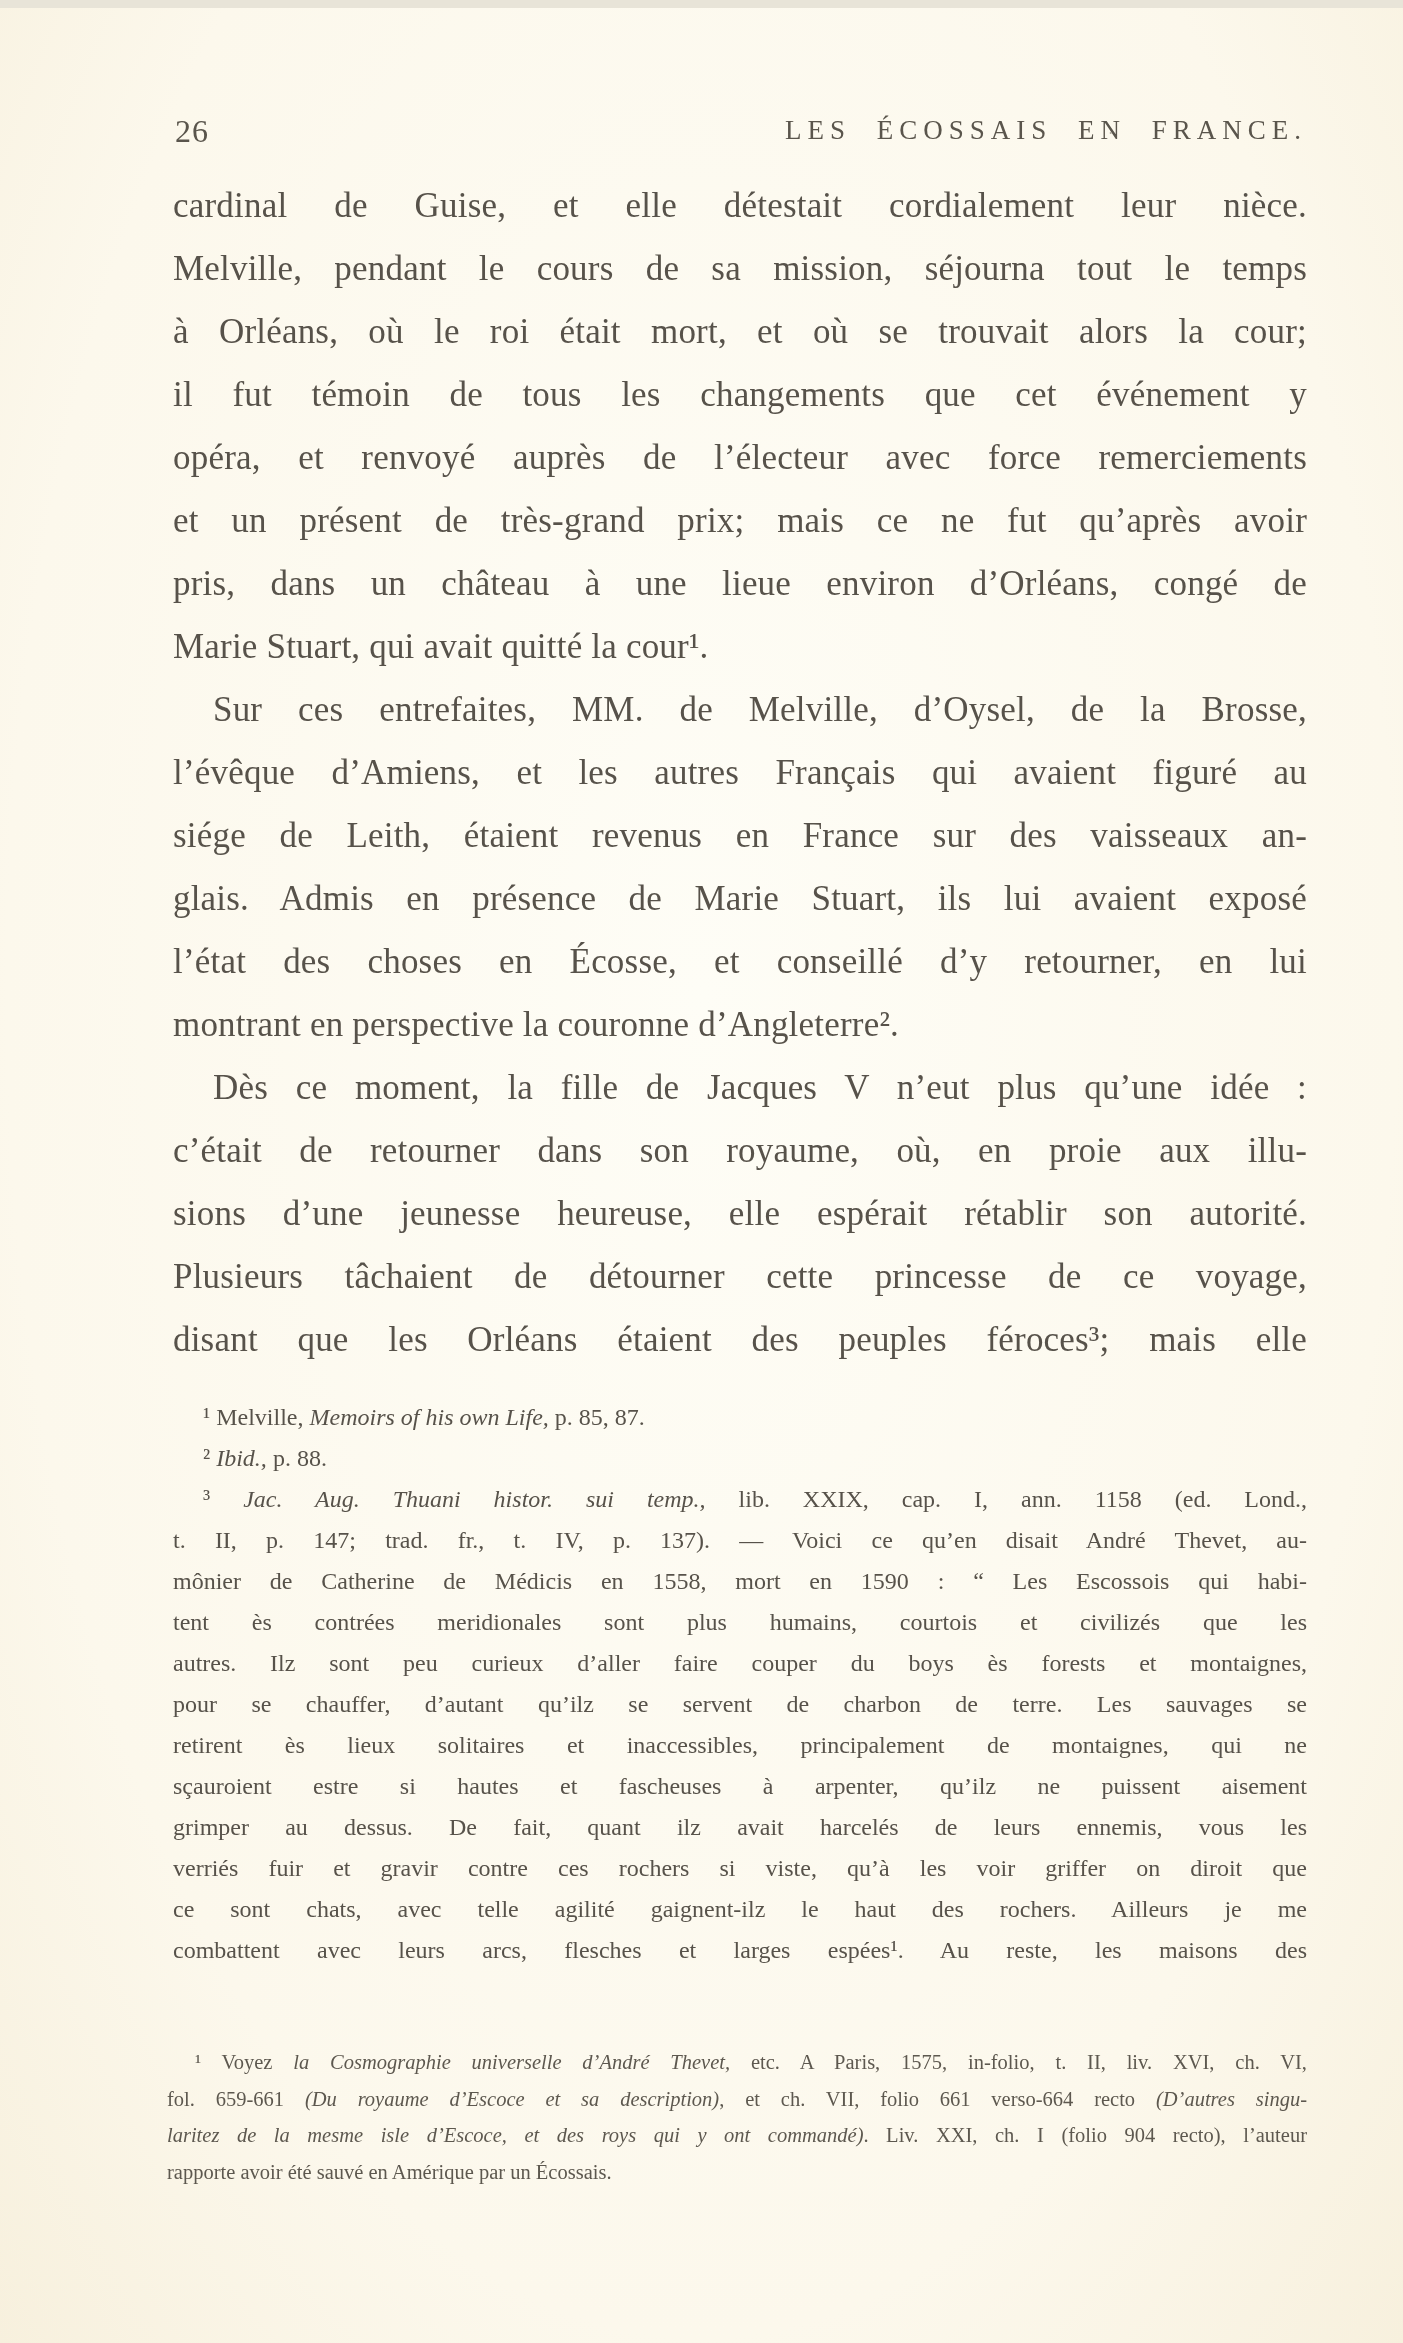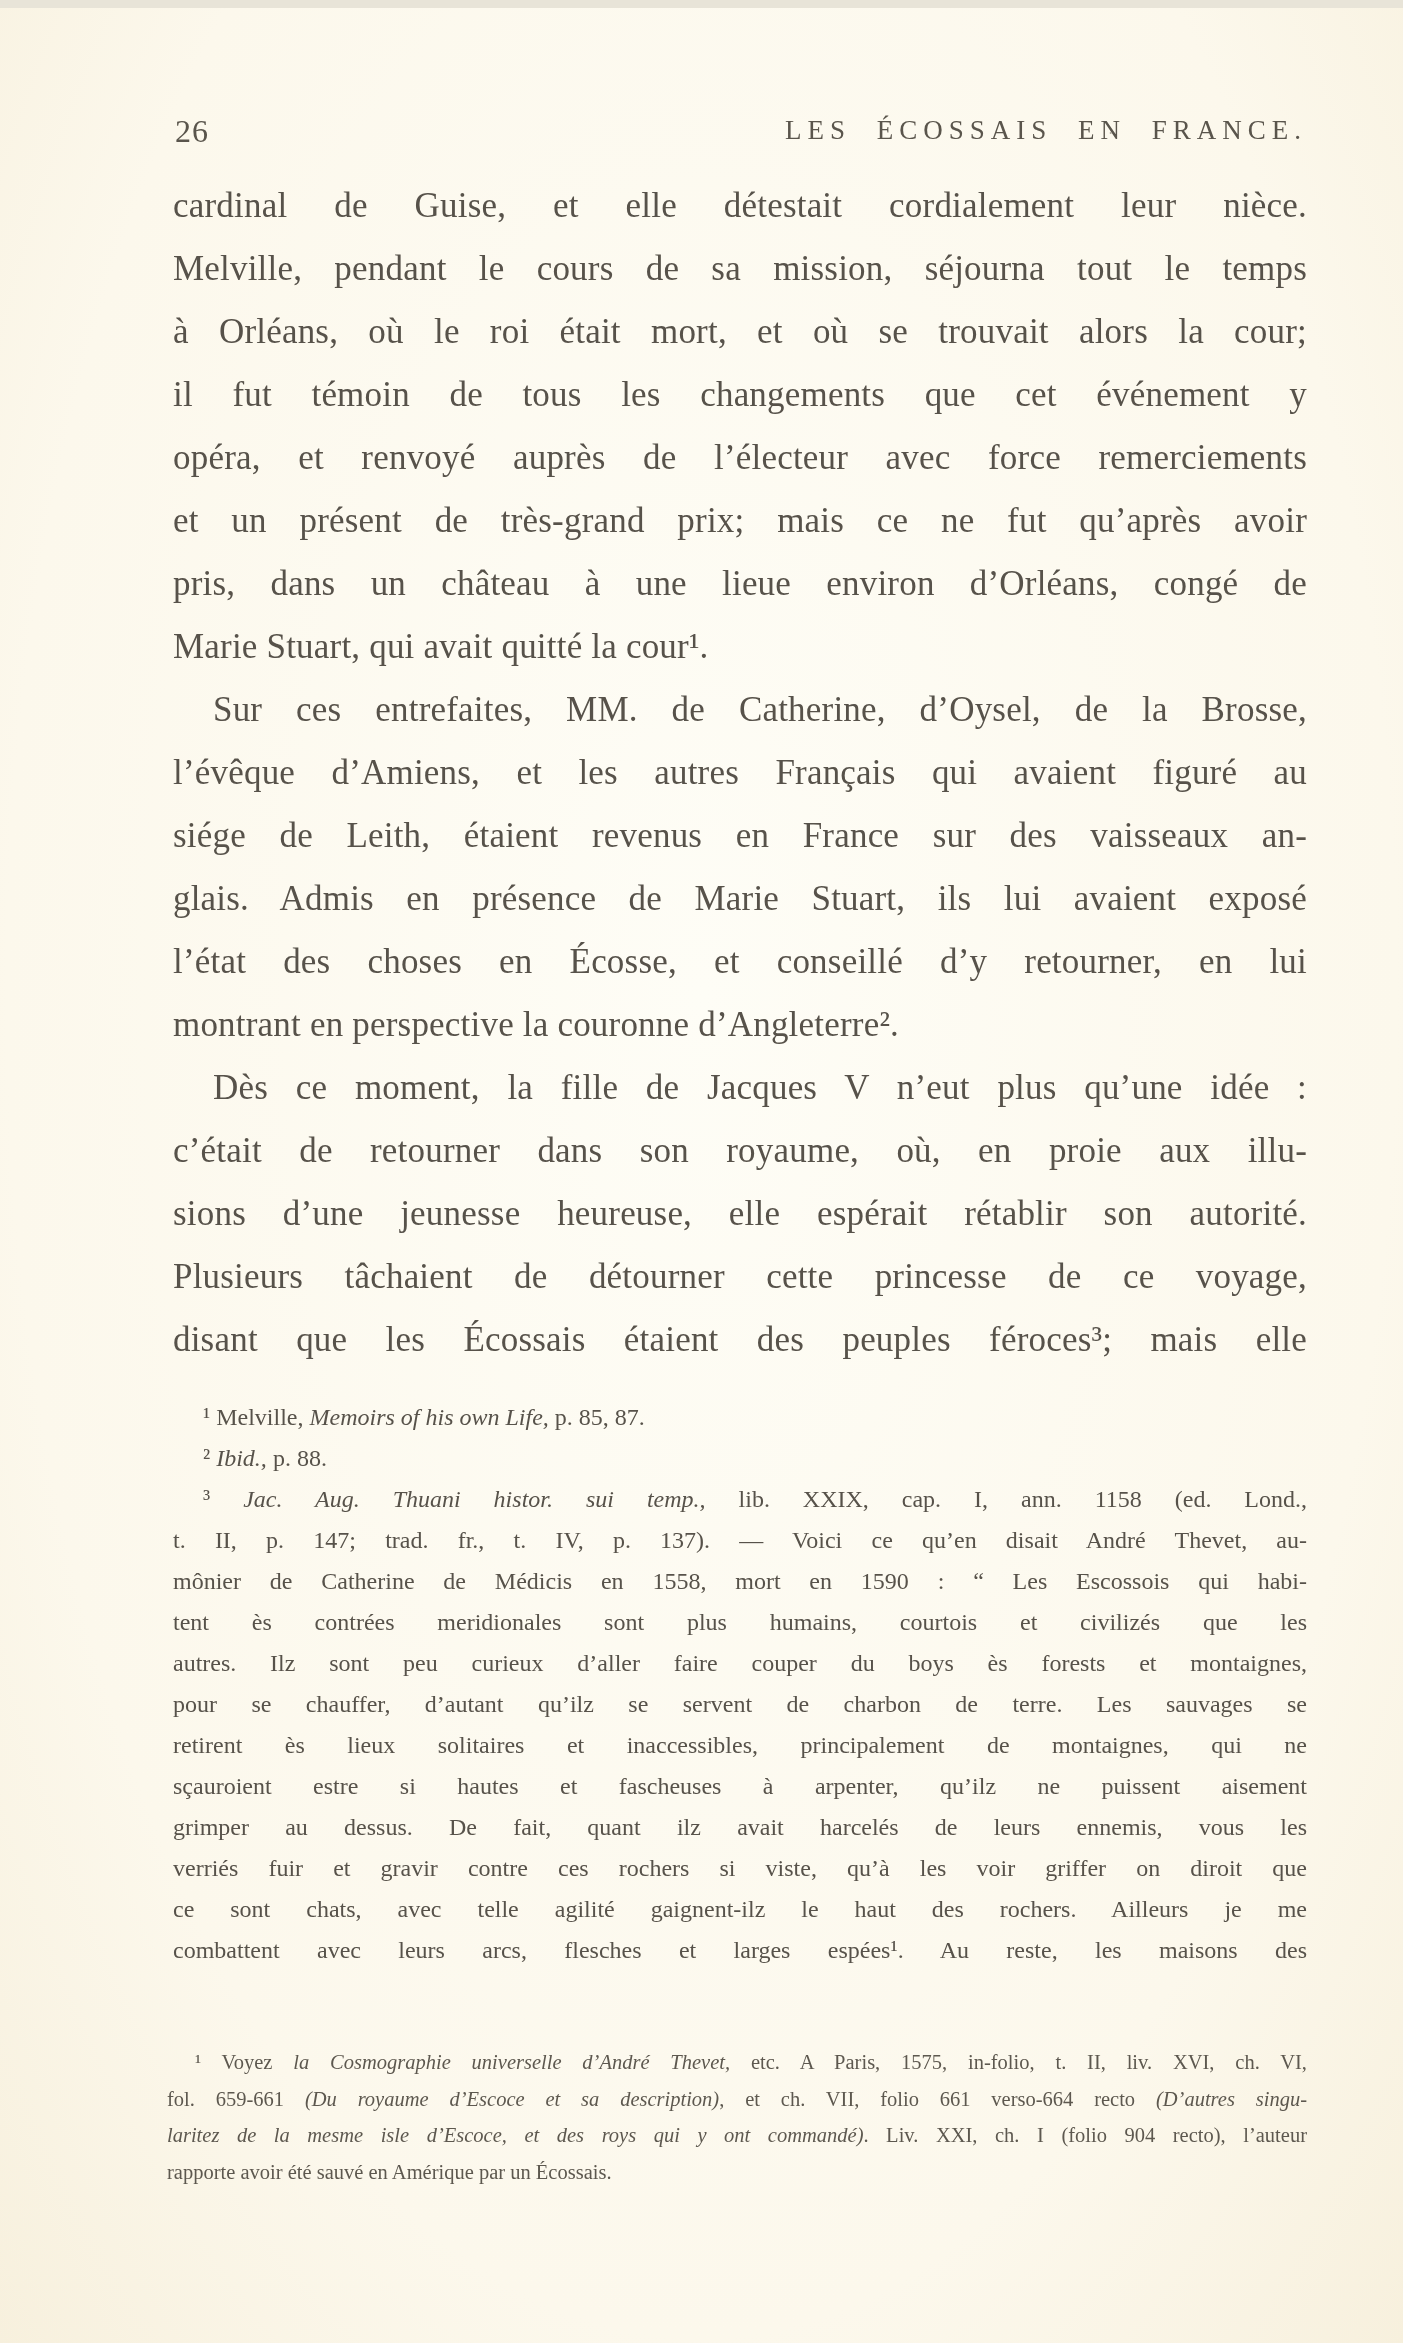--- a/index.html
+++ b/index.html
@@ -59,31 +59,31 @@
 
   <div class="body-text">
       <div class="tline"><span>cardinal de Guise, et elle détestait cordialement leur nièce.</span></div>
       <div class="tline"><span>Melville, pendant le cours de sa mission, séjourna tout le temps</span></div>
       <div class="tline"><span>à Orléans, où le roi était mort, et où se trouvait alors la cour;</span></div>
       <div class="tline"><span>il fut témoin de tous les changements que cet événement y</span></div>
       <div class="tline"><span>opéra, et renvoyé auprès de l’électeur avec force remerciements</span></div>
       <div class="tline"><span>et un présent de très-grand prix; mais ce ne fut qu’après avoir</span></div>
       <div class="tline"><span>pris, dans un château à une lieue environ d’Orléans, congé de</span></div>
       <div class="tline nj"><span>Marie Stuart, qui avait quitté la cour¹.</span></div>
-      <div class="tline ind"><span>Sur ces entrefaites, MM. de Catherine, d’Oysel, de la Brosse,</span></div>
+      <div class="tline ind"><span>Sur ces entrefaites, MM. de Melville, d’Oysel, de la Brosse,</span></div>
       <div class="tline"><span>l’évêque d’Amiens, et les autres Français qui avaient figuré au</span></div>
       <div class="tline"><span>siége de Leith, étaient revenus en France sur des vaisseaux an-</span></div>
       <div class="tline"><span>glais. Admis en présence de Marie Stuart, ils lui avaient exposé</span></div>
       <div class="tline"><span>l’état des choses en Écosse, et conseillé d’y retourner, en lui</span></div>
       <div class="tline nj"><span>montrant en perspective la couronne d’Angleterre².</span></div>
       <div class="tline ind"><span>Dès ce moment, la fille de Jacques V n’eut plus qu’une idée :</span></div>
       <div class="tline"><span>c’était de retourner dans son royaume, où, en proie aux illu-</span></div>
       <div class="tline"><span>sions d’une jeunesse heureuse, elle espérait rétablir son autorité.</span></div>
       <div class="tline"><span>Plusieurs tâchaient de détourner cette princesse de ce voyage,</span></div>
-      <div class="tline"><span>disant que les Écossais étaient des peuples féroces³; mais elle</span></div>
+      <div class="tline"><span>disant que les Orléans étaient des peuples féroces³; mais elle</span></div>
     </div>
 
   <div class="footnotes">
       <div class="tline nj ind"><span>¹ Melville, </span><i>Memoirs of his own Life,</i><span> p. 85, 87.</span></div>
       <div class="tline nj ind"><span>² </span><i>Ibid.,</i><span> p. 88.</span></div>
       <div class="tline ind"><span>³ </span><i>Jac. Aug. Thuani histor. sui temp.,</i><span> lib. XXIX, cap. I, ann. 1158 (ed. Lond.,</span></div>
       <div class="tline"><span>t. II, p. 147; trad. fr., t. IV, p. 137). — Voici ce qu’en disait André Thevet, au-</span></div>
       <div class="tline"><span>mônier de Catherine de Médicis en 1558, mort en 1590 : “ Les Escossois qui habi-</span></div>
       <div class="tline"><span>tent ès contrées meridionales sont plus humains, courtois et civilizés que les</span></div>
       <div class="tline"><span>autres. Ilz sont peu curieux d’aller faire couper du boys ès forests et montaignes,</span></div>

